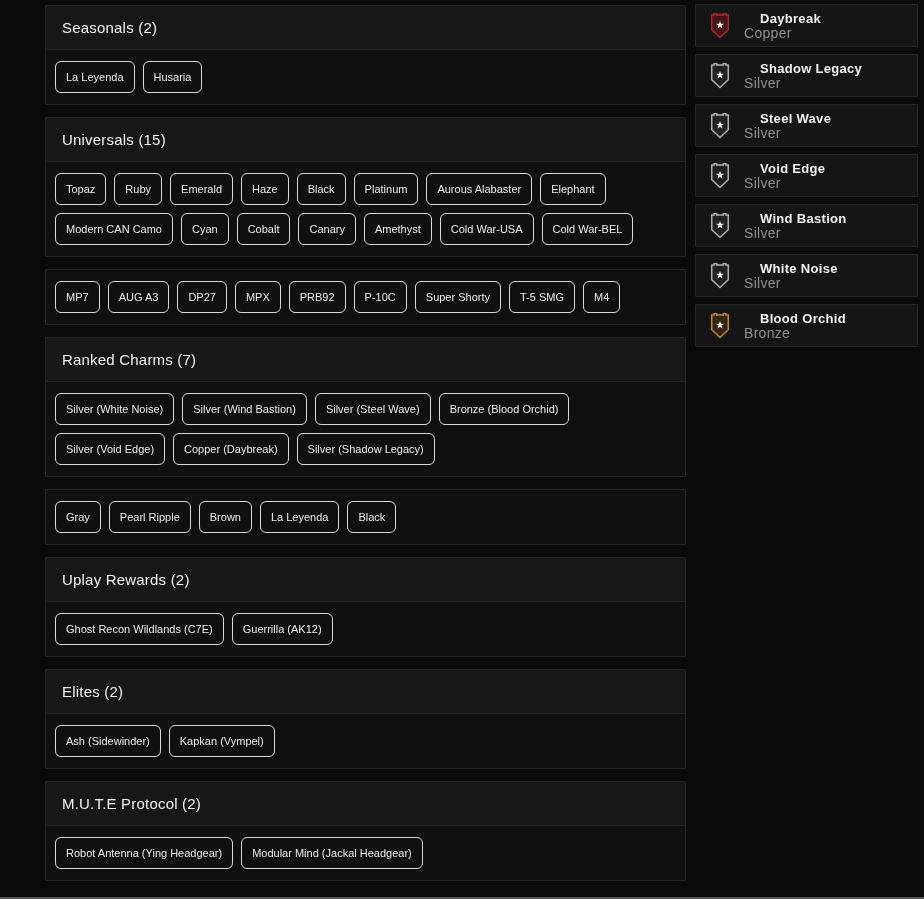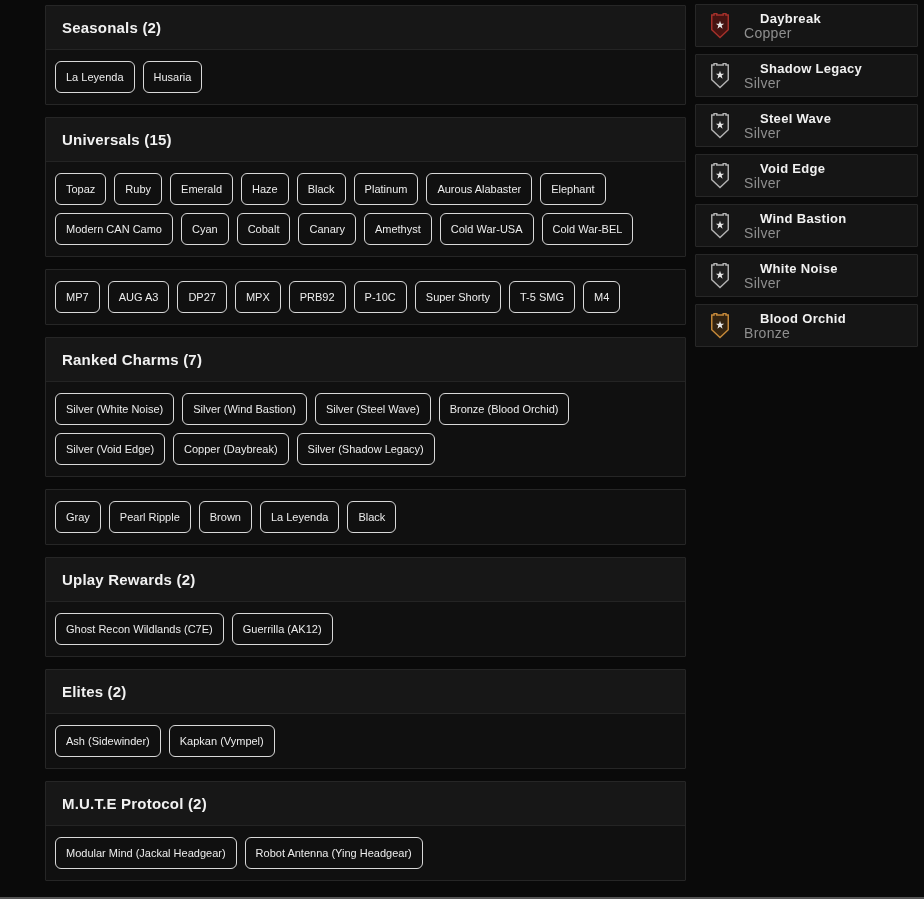--- a/index.html
+++ b/index.html
@@ -20,21 +20,21 @@
     background:#101010;
     margin-bottom:12px;
     border-radius:1px;
   }
   .section-header{
     background:#171717;
     border-bottom:1px solid #242424;
     padding:13px 16px;
     font-size:15px;
     line-height:17px;
-    font-weight:700;
+    font-weight:400;
     letter-spacing:.2px;
     color:#f1f1f1;
   }
   .section-body{
     padding:11px 9px;
     display:flex;
     flex-wrap:wrap;
     gap:8px;
     align-items:flex-start;
   }
@@ -164,22 +164,22 @@
     <div class="section-header">Elites (2)</div>
     <div class="section-body">
       <button class="chip">Ash (Sidewinder)</button>
       <button class="chip">Kapkan (Vympel)</button>
     </div>
   </div>
 
   <div class="section">
     <div class="section-header">M.U.T.E Protocol (2)</div>
     <div class="section-body">
+      <button class="chip">Robot Antenna (Ying Headgear)</button>
       <button class="chip">Modular Mind (Jackal Headgear)</button>
-      <button class="chip">Robot Antenna (Ying Headgear)</button>
     </div>
   </div>
 
 </div>
 
 <div class="sidebar">
 
   <div class="card">
     <svg class="crest" width="22" height="28" viewBox="0 0 24 30">
       <path d="M3 3 L5.5 3 L5.5 1.5 L8.5 1.5 L8.5 3 L15.5 3 L15.5 1.5 L18.5 1.5 L18.5 3 L21 3 L21 19 L12 27.5 L3 19 Z" fill="#451311"></path>

